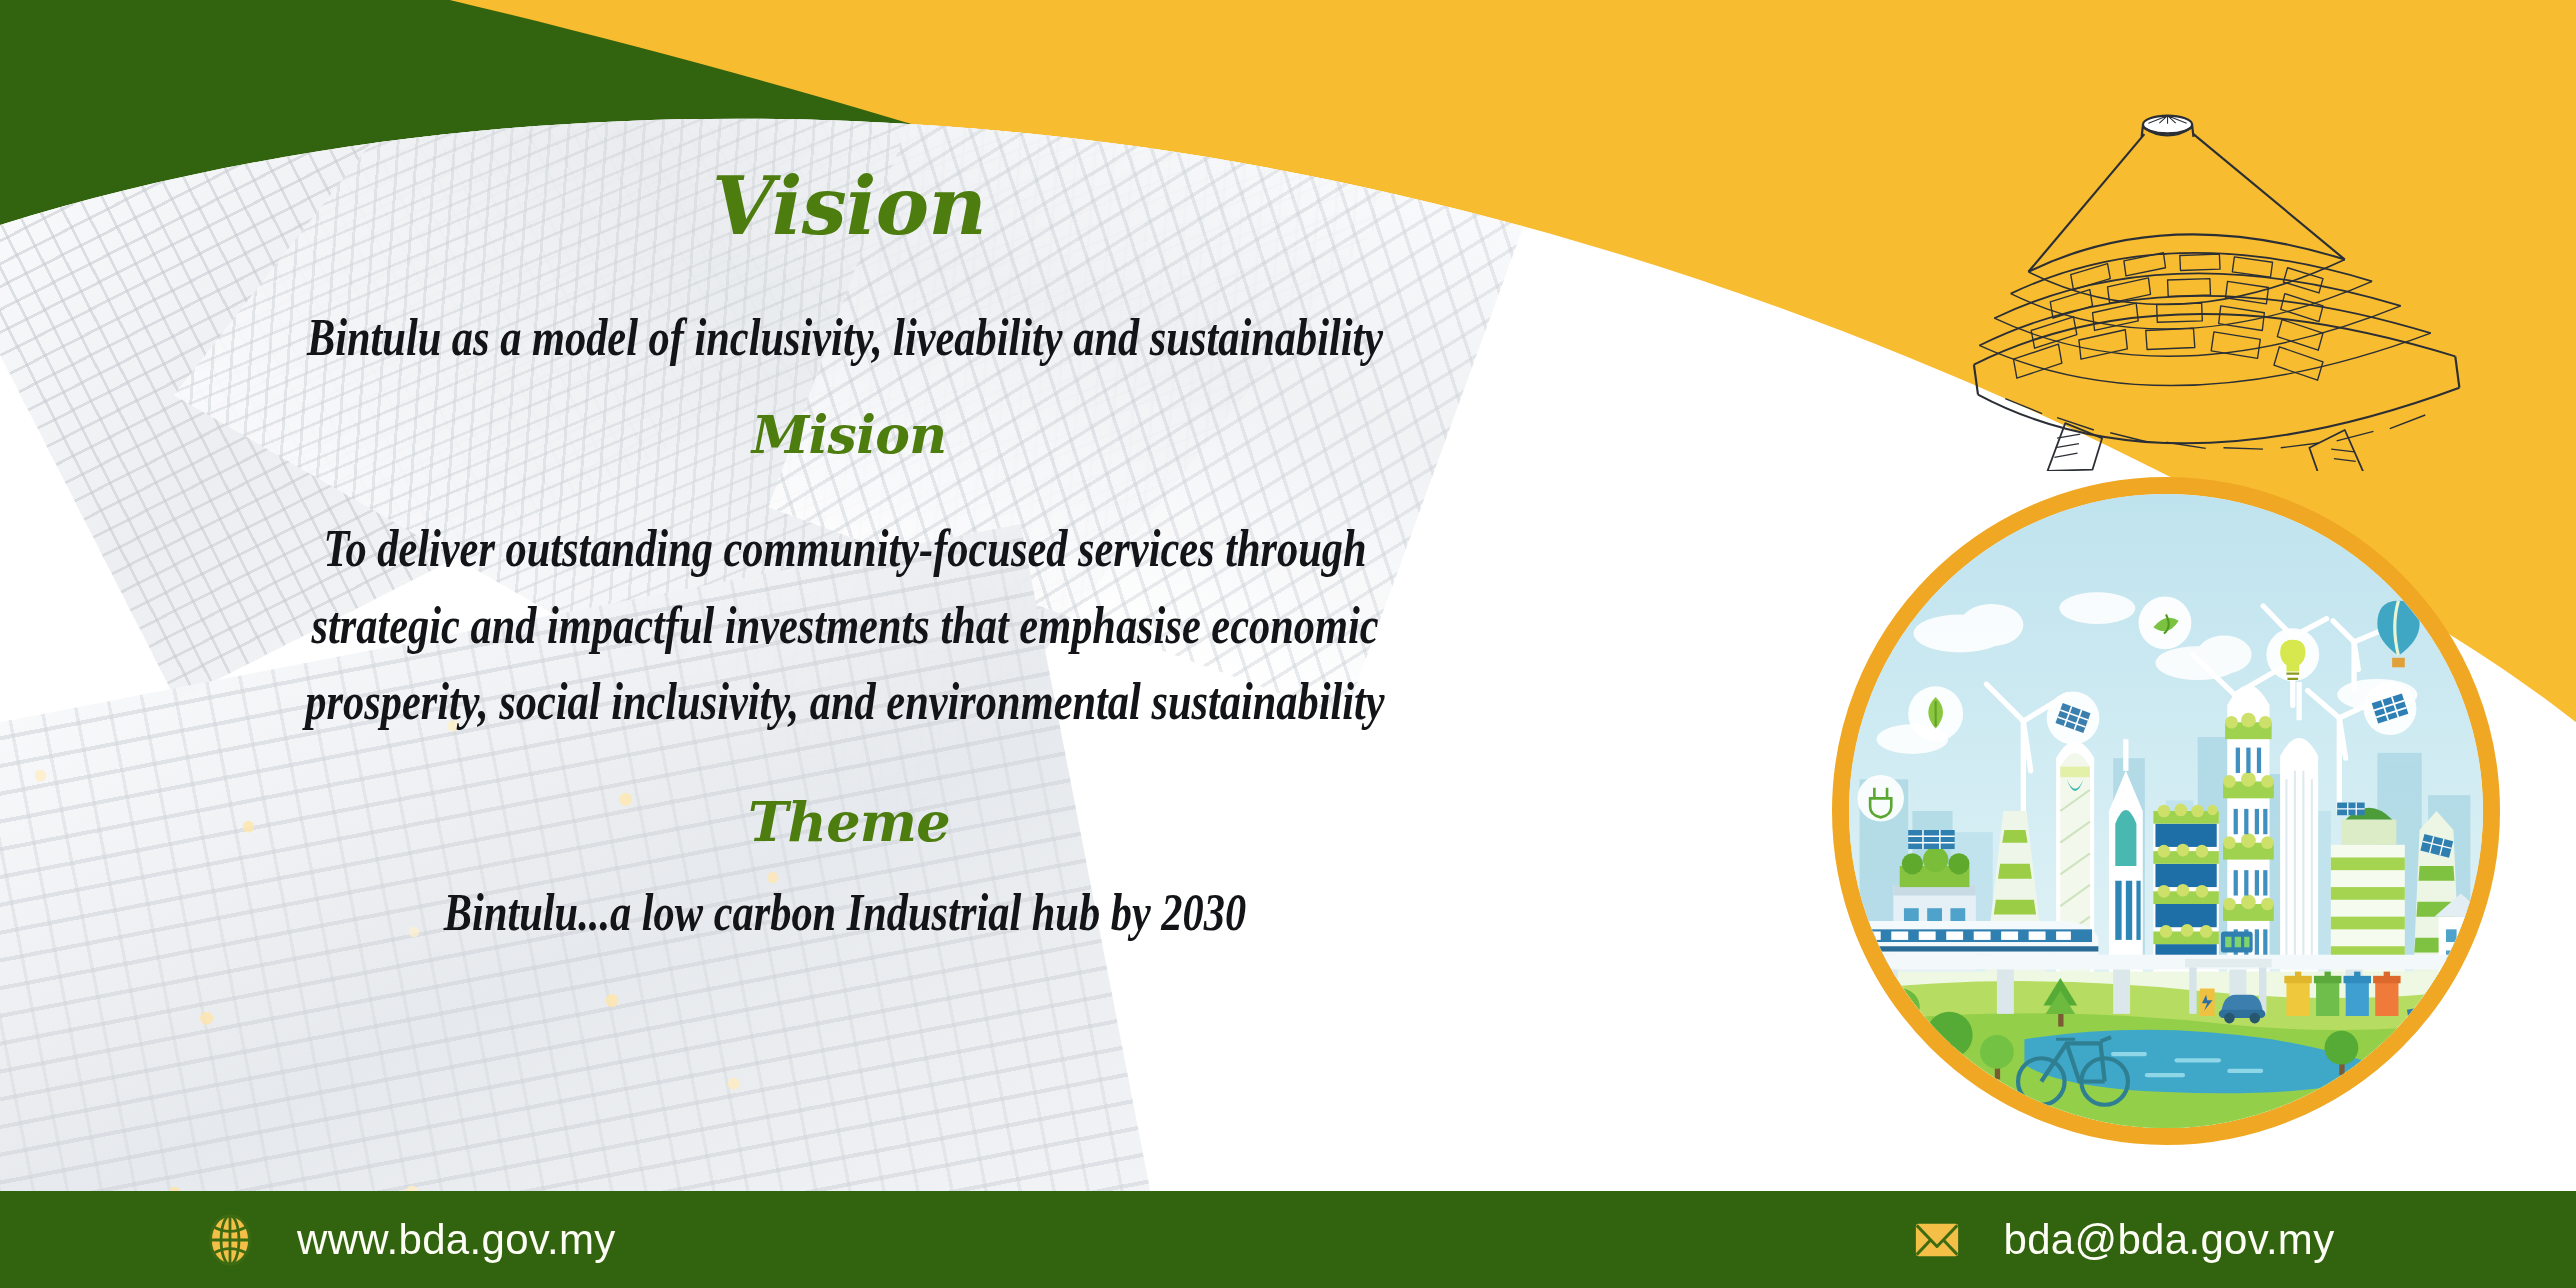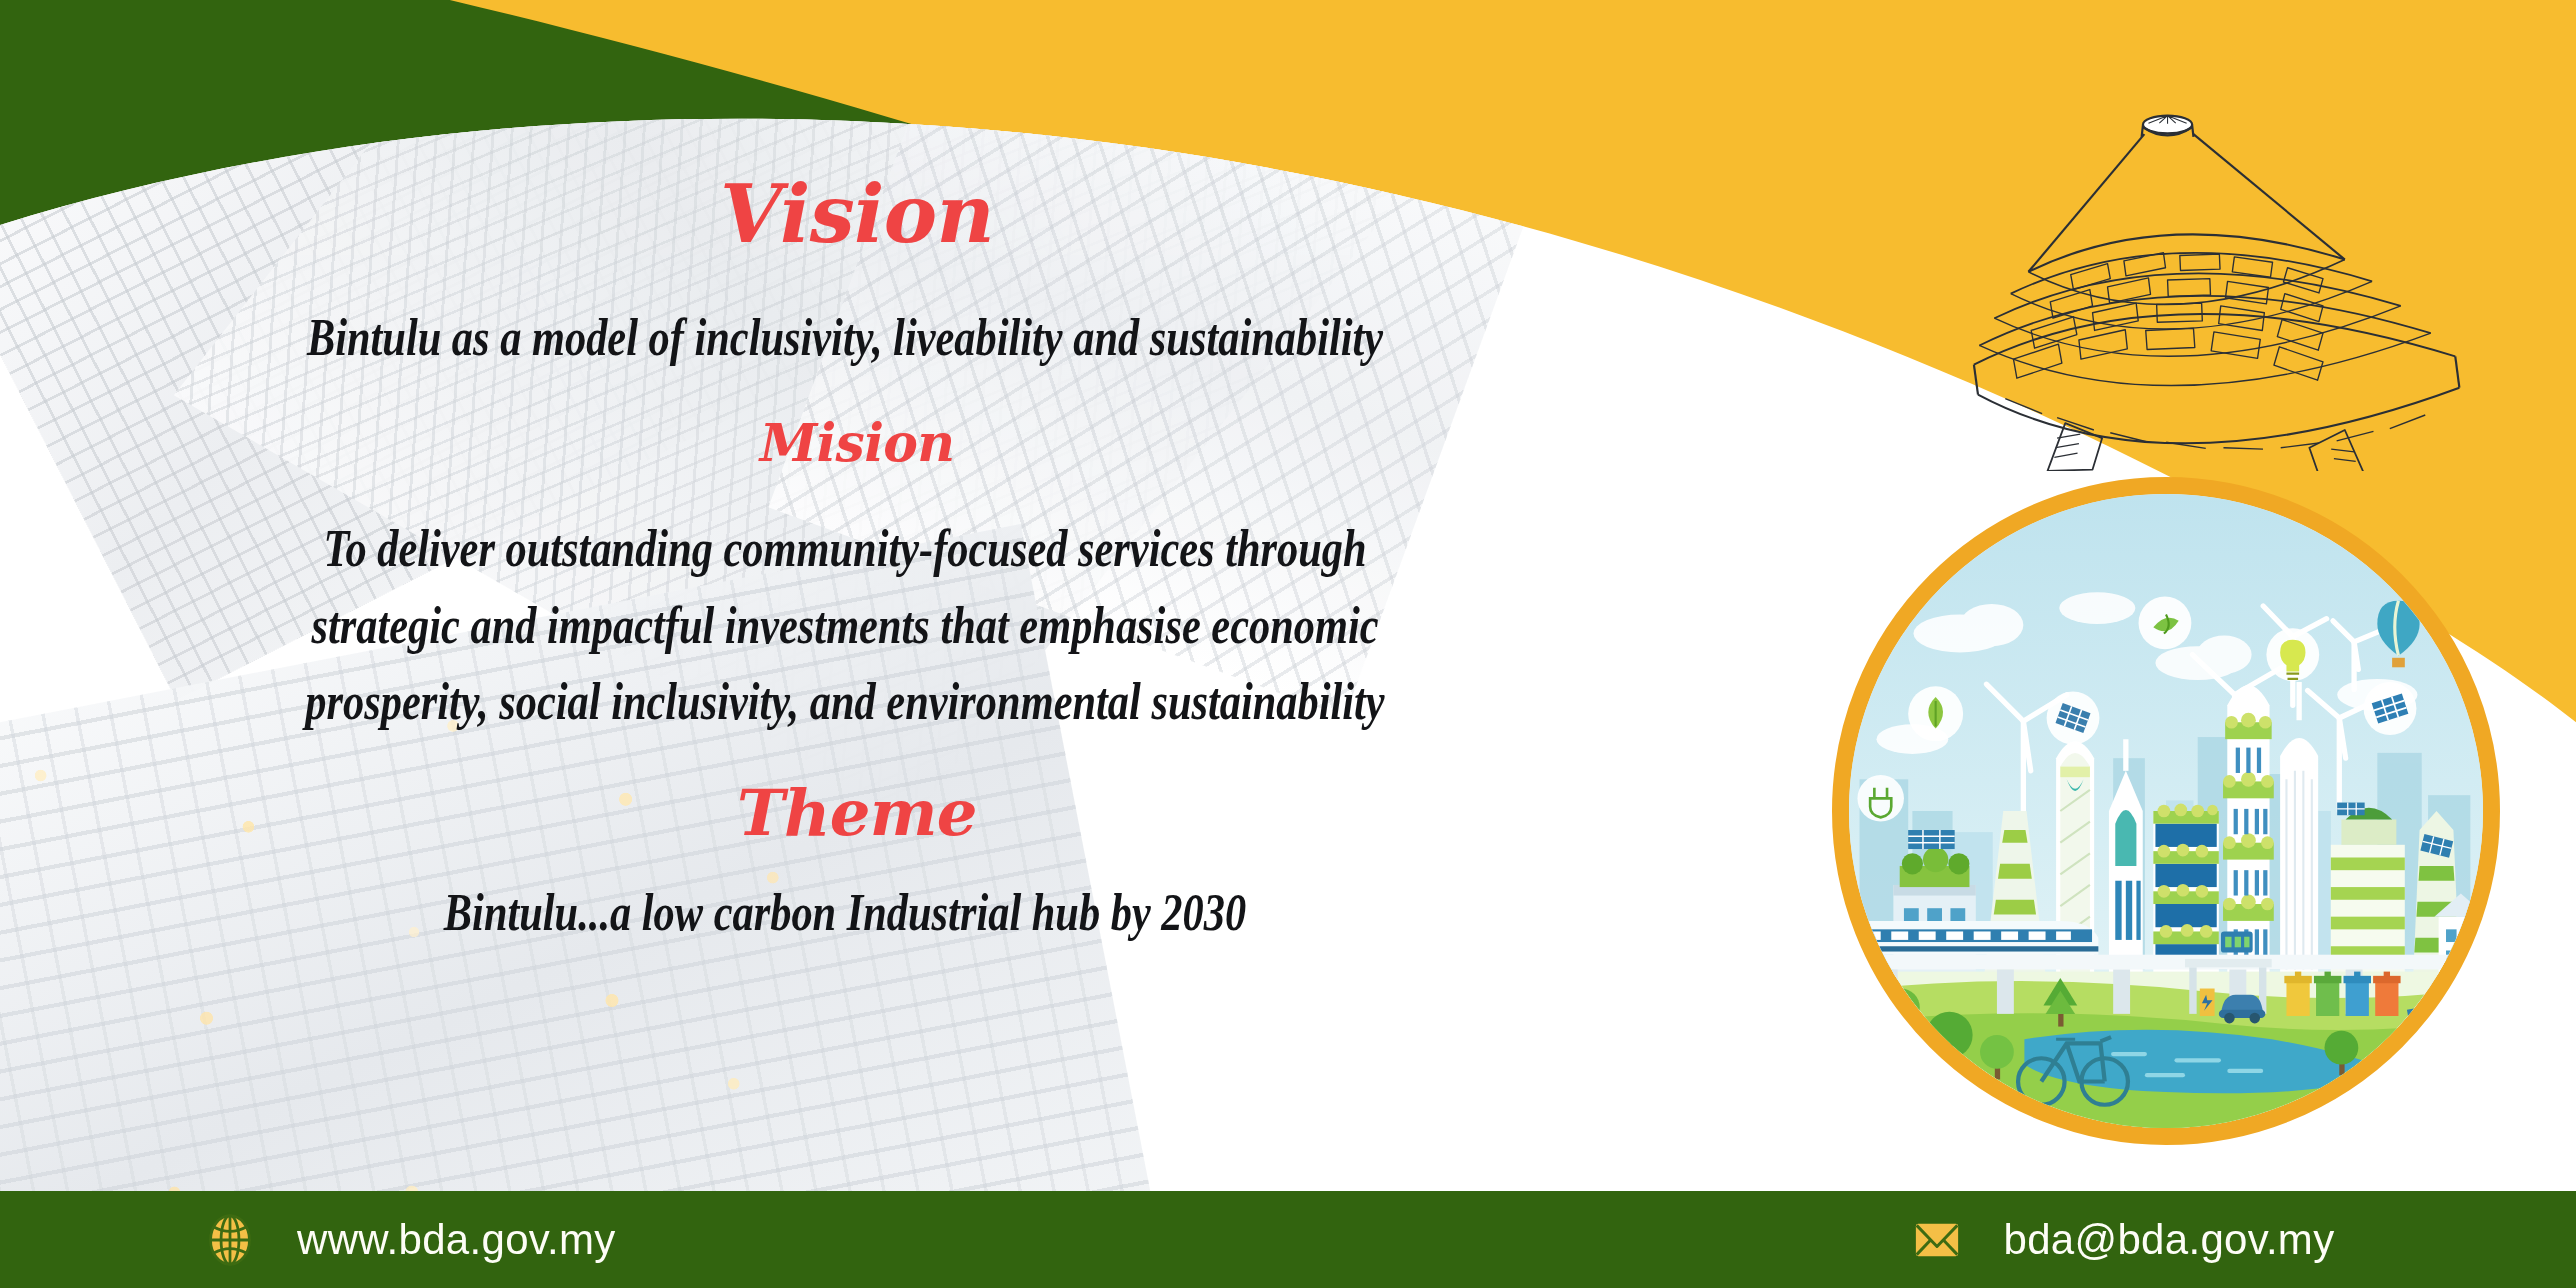--- a/index.html
+++ b/index.html
@@ -175,24 +175,24 @@
     height: 1159px;
     text-align: center;
     pointer-events: none;
   }
   .content > * { pointer-events: auto; }
 
   .heading {
     font-family: "DejaVu Serif", "Liberation Serif", serif;
     font-style: italic;
     font-weight: bold;
-    color: #ef4444;
+    color: #4d7c0f;
     letter-spacing: -0.7px;
     line-height: 1;
-    margin: 12px;
+    margin: 4px;
   }
 
   .body-line {
     font-family: "Liberation Serif", "DejaVu Serif", serif;
     font-style: italic;
     font-weight: bold;
     color: #131417;
     line-height: 1.02;
     margin: 0;
     transform: scaleX(.80);
@@ -201,21 +201,21 @@
   }
 
   #vision-heading { position: absolute; left: 0; top: 162px; width: 1690px; font-size: 80px; }
   #vision-text    { position: absolute; left: 0; top: 310px; width: 1690px; font-size: 53px; }
 
   #mission-heading { position: absolute; left: 0; top: 405px; width: 1690px; font-size: 52px; }
   #mission-l1 { position: absolute; left: 0; top: 521px;  width: 1690px; font-size: 53px; }
   #mission-l2 { position: absolute; left: 0; top: 598px;  width: 1690px; font-size: 53px; }
   #mission-l3 { position: absolute; left: 0; top: 674px;  width: 1690px; font-size: 53px; }
 
-  #theme-heading { position: absolute; left: 0; top: 769px; width: 1690px; font-size: 64px; }
+  #theme-heading { position: absolute; left: 0; top: 791px; width: 1690px; font-size: 54px; }
   #theme-text    { position: absolute; left: 0; top: 885px; width: 1690px; font-size: 53px; }
 
   
   .footer {
     position: absolute;
     left: 0;
     bottom: 0;
     width: 2576px;
     height: 97px;
     background: #32640f;

